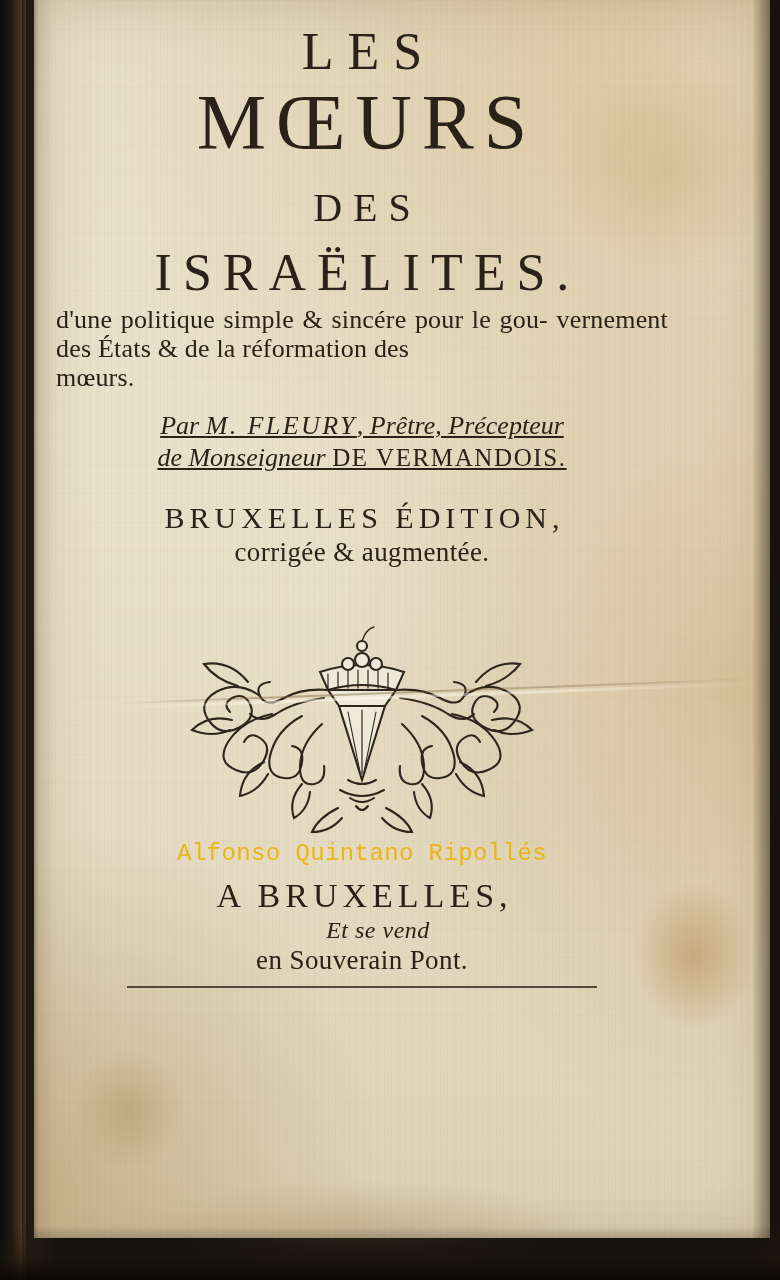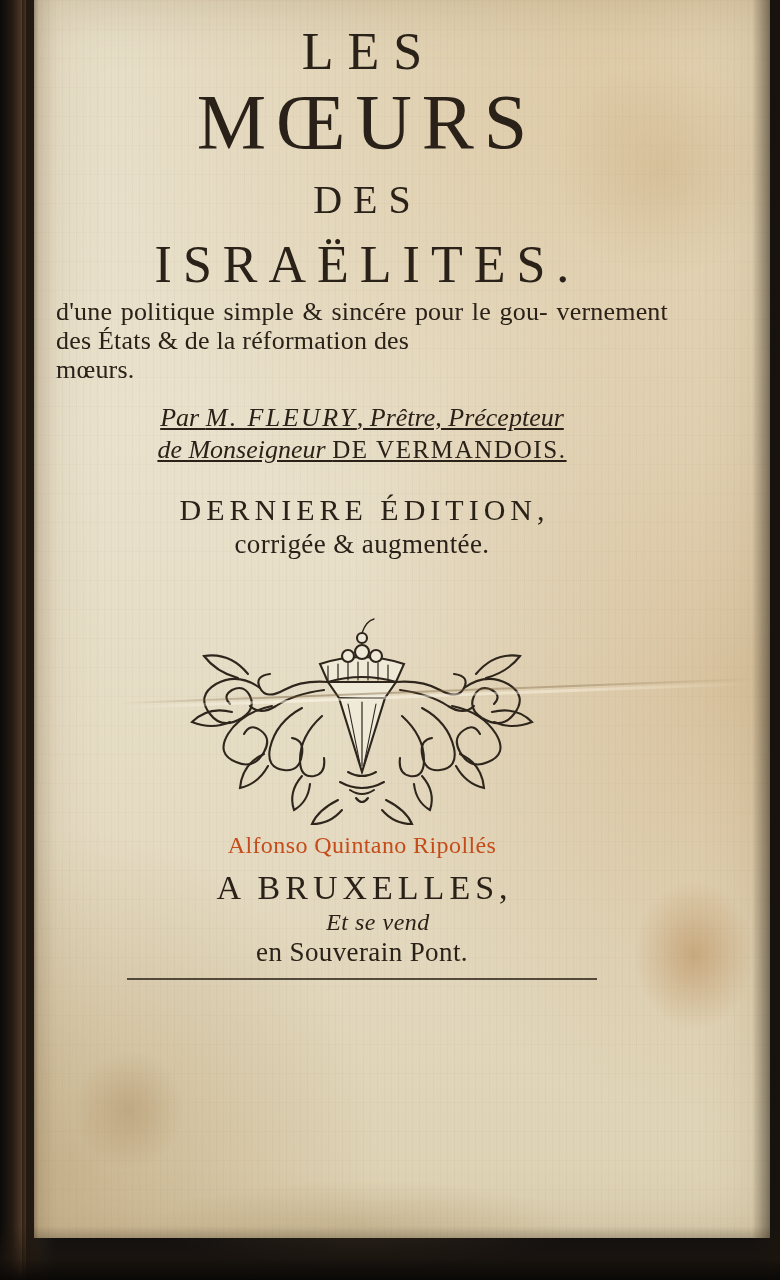--- a/index.html
+++ b/index.html
@@ -120,21 +120,21 @@
     text-indent: 14px;
   }
   .line-moeurs {
     margin-top: 4px;
     font-size: 78px;
     letter-spacing: 10px;
     line-height: 0.96;
     text-indent: 10px;
   }
   .line-des {
-    margin-top: 16px;
+    margin-top: 24px;
     font-size: 40px;
     letter-spacing: 11px;
     text-indent: 11px;
   }
   .line-israelites {
     margin-top: 12px;
     font-size: 52px;
     letter-spacing: 11px;
     text-indent: 11px;
   }
@@ -184,24 +184,24 @@
 
   .ornament {
     margin-top: 26px;
     height: 250px;
     position: relative;
   }
   .ornament svg { display: block; margin: 0 auto; }
 
   .stamp {
     margin-top: -4px;
-    font-family: Liberation Serif, serif;
+    font-family: Liberation Mono, monospace;
     font-size: 24px;
     letter-spacing: 0.4px;
-    color: #c2410c;
+    color: #eab308;
     opacity: 0.92;
   }
   .line-bruxelles {
     margin-top: 10px;
     font-size: 34px;
     letter-spacing: 5px;
     text-indent: 5px;
   }
   .line-etsevend {
     margin-top: 2px;
@@ -269,21 +269,21 @@
 
     <div class="byline ink">
       <div>
         <span>Par </span><span class="caps">M. FLEURY</span><span>, Prêtre, Précepteur</span>
       </div>
       <div>
         <span>de Monseigneur </span><span class="smallcaps">DE VERMANDOIS.</span>
       </div>
     </div>
 
-    <div class="line-derniere ink">DERNIERE ÉDITION,</div>
+    <div class="line-derniere ink">BRUXELLES ÉDITION,</div>
     <div class="line-corrigee ink">corrigée &amp; augmentée.</div>
 
     <div class="ornament">
       <svg width="420" height="240" viewBox="0 0 420 240">
         <g stroke="#2e261c" fill="none" stroke-width="2.1" stroke-linecap="round">
 
           <path d="M176 96 L244 96 L233 112 L210 186 L187 112 Z" fill="#efe9d8"></path>
           <path d="M187 112 L233 112"></path>
           <path d="M210 116 L210 180" stroke-width="1.2"></path>
 

